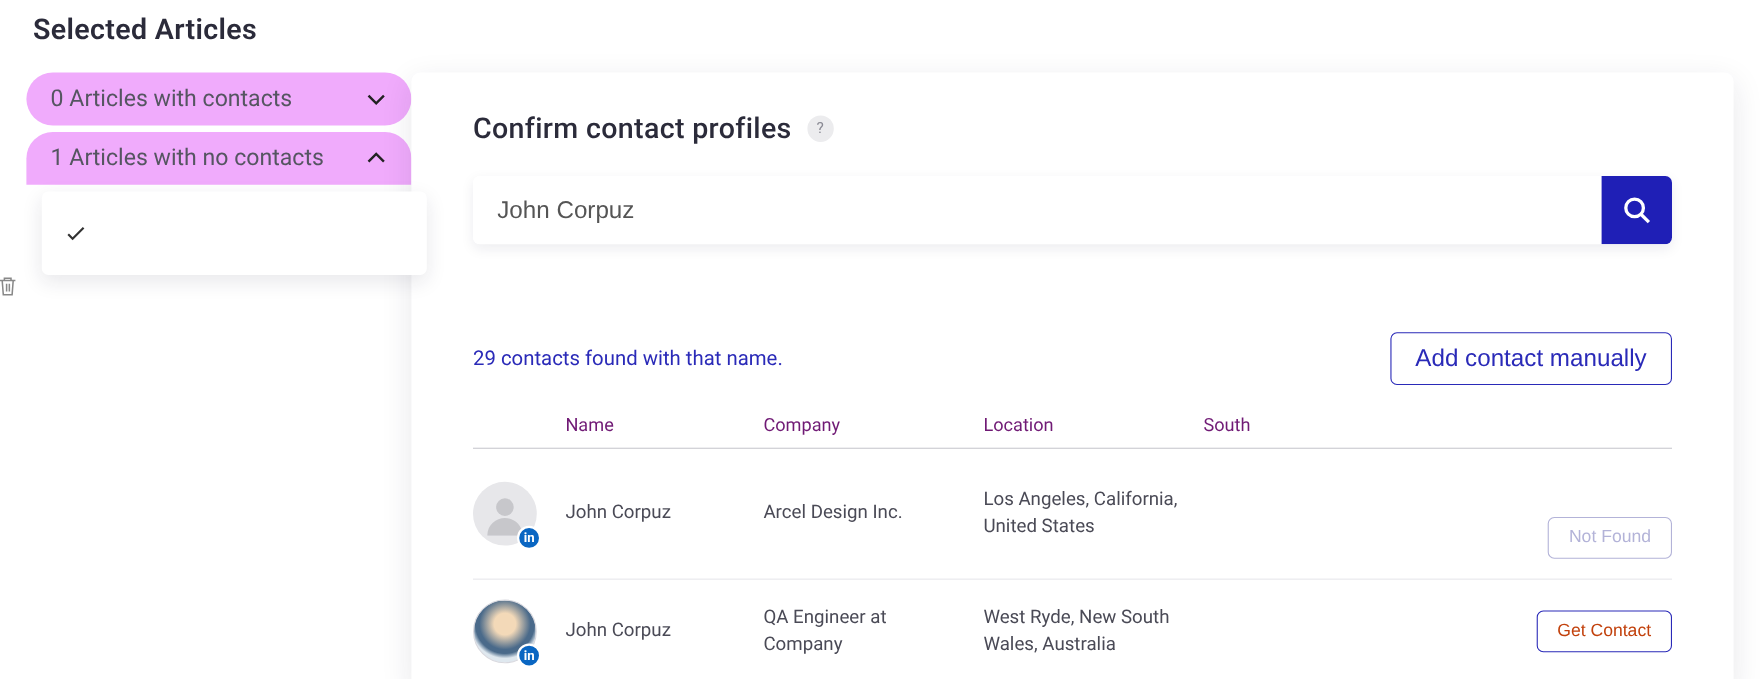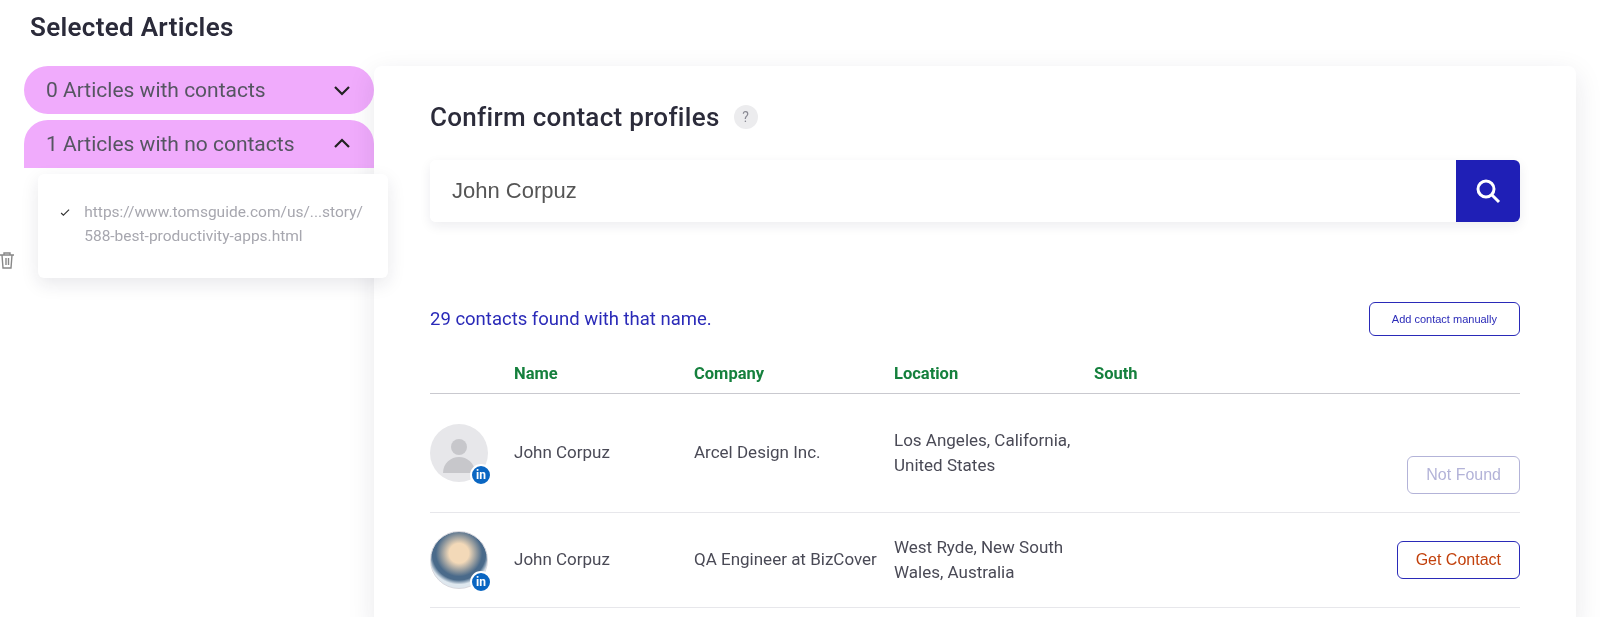--- a/index.html
+++ b/index.html
@@ -150,33 +150,32 @@
   .results-count {
     color: #2a2ab8;
     font-size: 18.5px;
   }
   .add-manual {
     border: 1.5px solid #2a2ab8;
     color: #2a2ab8;
     background: #fff;
     border-radius: 6px;
     padding: 10px 22px;
-    font-size: 11px;
+    font-size: 22px;
     cursor: pointer;
   }
   .table {
     width: 100%;
   }
   .thead {
     display: flex;
-    color: #15803d;
+    color: #701a75;
     font-size: 16.5px;
     padding-bottom: 10px;
     border-bottom: 1.5px solid #c9c9cf;
-    font-weight: bold;
   }
   .col-avatar { width: 84px; }
   .col-name { width: 180px; }
   .col-company { width: 200px; }
   .col-location { width: 200px; }
   .col-email { flex: 1; }
   .col-action { width: 130px; text-align: right;}
   .trow {
     display: flex;
     align-items: center;
@@ -249,21 +248,20 @@
             <path d="M3 10l7-7 7 7"></path>
           </svg>
       </div>
 
       <div class="article-card">
         <div class="article-row">
           <svg class="check-icon" width="18" height="14" viewBox="0 0 18 14">
               <path d="M2 7l4 4L16 1"></path>
             </svg>
           <div>
-            <div class="article-url">https://www.tomsguide.com/us/...story/588-best-productivity-apps.html</div>
           </div>
         </div>
       </div>
     </div>
 
     <div class="main">
 
       <div class="main-title-row">
         <div class="main-title">Confirm contact profiles</div>
         <div class="help-icon">?</div>
@@ -313,21 +311,21 @@
               <div class="col-action"><button class="btn-outline muted">Not Found</button></div>
             </div>
             <div class="trow">
               <div class="col-avatar">
                 <div class="avatar-wrap">
                   <div class="avatar-photo"></div>
                   <div class="li-badge">in</div>
                 </div>
               </div>
               <div class="col-name cell">John Corpuz</div>
-              <div class="col-company cell">QA Engineer at BizCover</div>
+              <div class="col-company cell">QA Engineer at Company</div>
               <div class="col-location cell">West Ryde, New South Wales, Australia</div>
               <div class="col-email cell"></div>
               <div class="col-action"><button class="btn-outline active">Get Contact</button></div>
             </div>
           </div>
       </div>
 
     </div>
   </div>
 </div>

